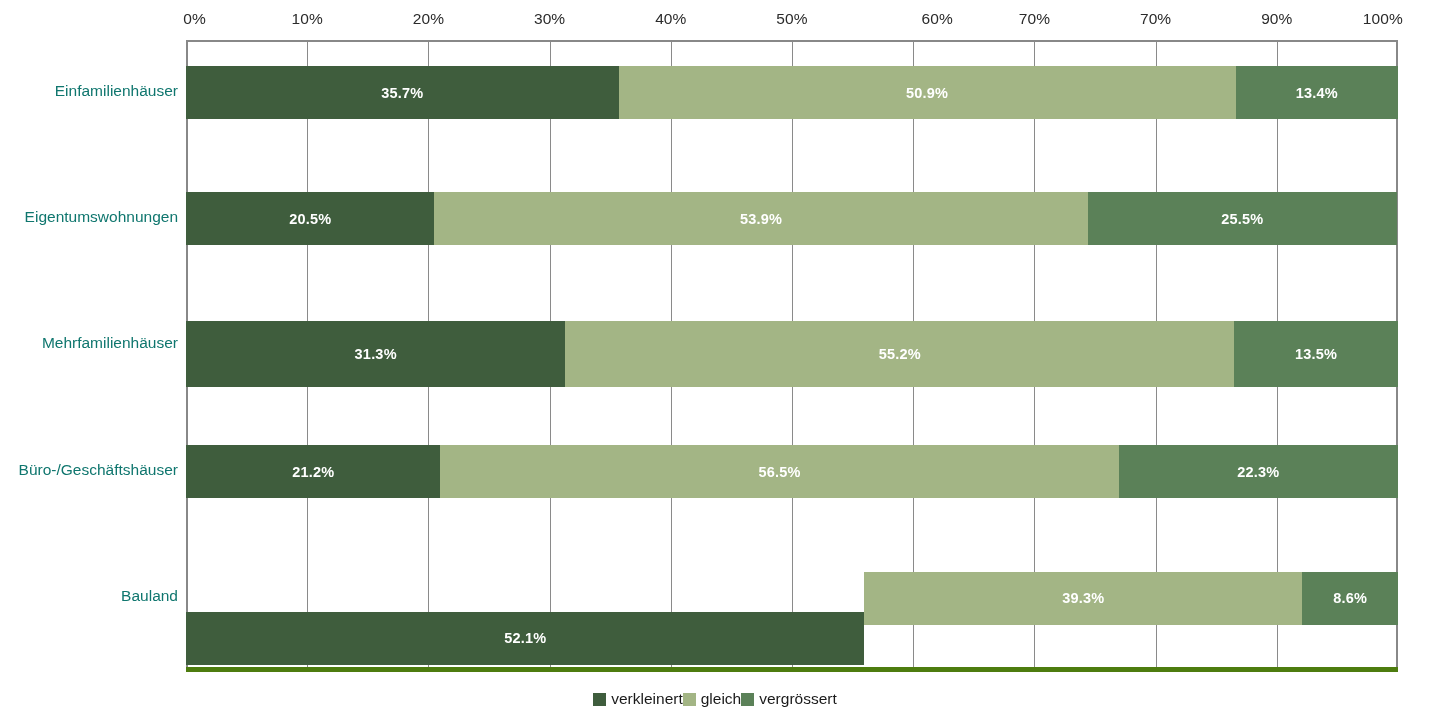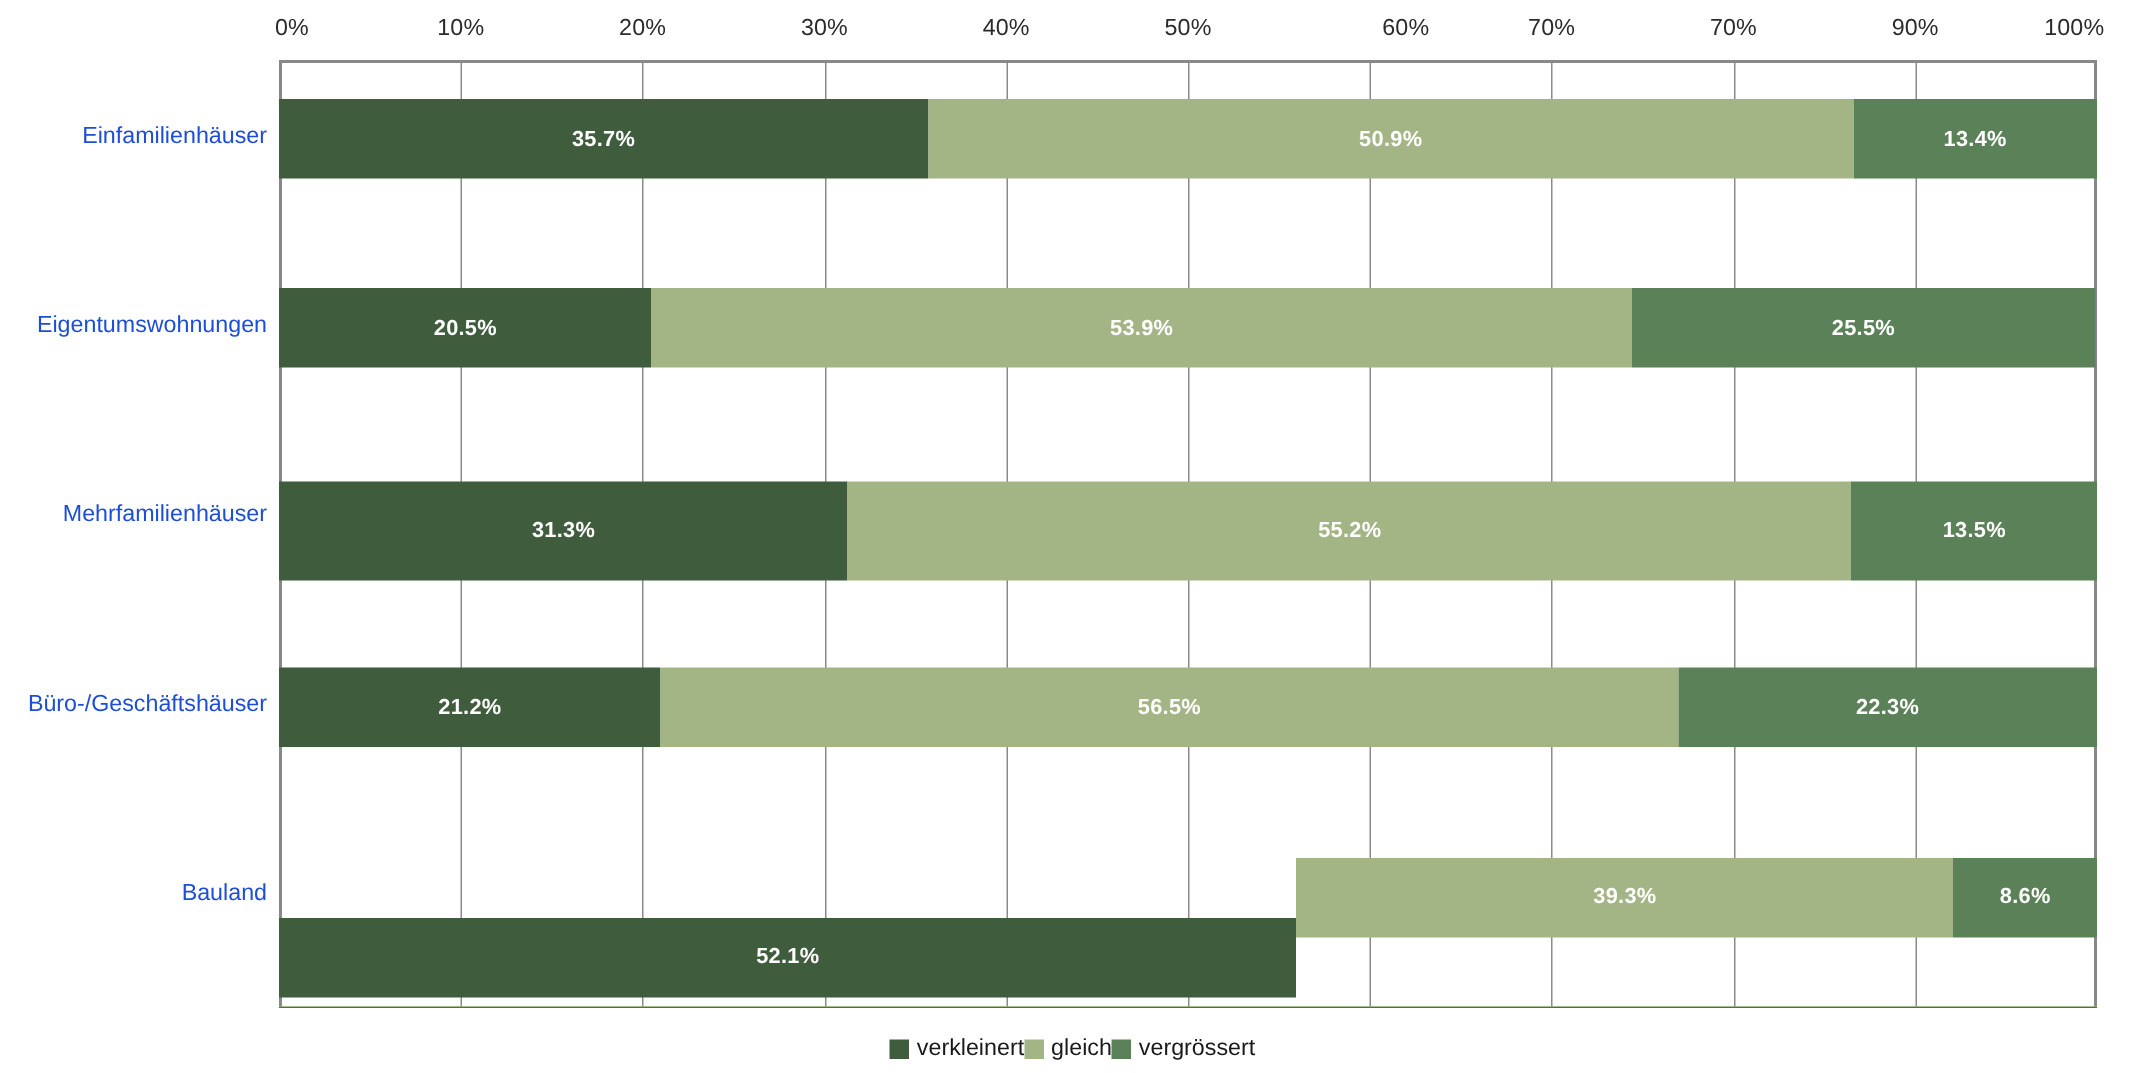--- a/index.html
+++ b/index.html
@@ -20,21 +20,21 @@
 
   
 
   .plot-area {
     position: absolute;
     left: 186px;
     top: 40px;
     width: 1212px;
     height: 632px;
     border-top: 2px solid #888888;
-    border-bottom: 1px solid #4d7c0f;
+    border-bottom: 5px solid #4d7c0f;
   }
 
   
   .gridline {
     position: absolute;
     top: 0;
     bottom: 0;
     width: 1px;
     background: #8a8a8a;
   }
@@ -65,21 +65,21 @@
     top: 40px;
     width: 178px;
     height: 632px;
   }
   .cat-label {
     position: absolute;
     right: 0;
     width: 178px;
     text-align: right;
     font-size: 15.5px;
-    color: #1d4ed8;
+    color: #0f766e;
     white-space: nowrap;
     transform: translateY(-50%);
   }
 
   
   .bar-row {
     position: absolute;
     left: 0;
     width: 100%;
     display: flex;

